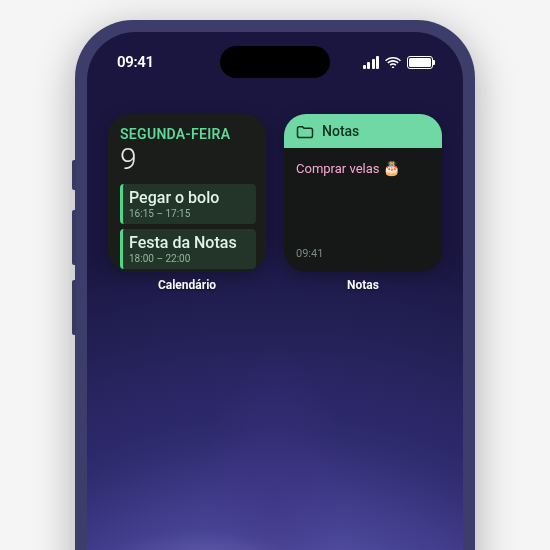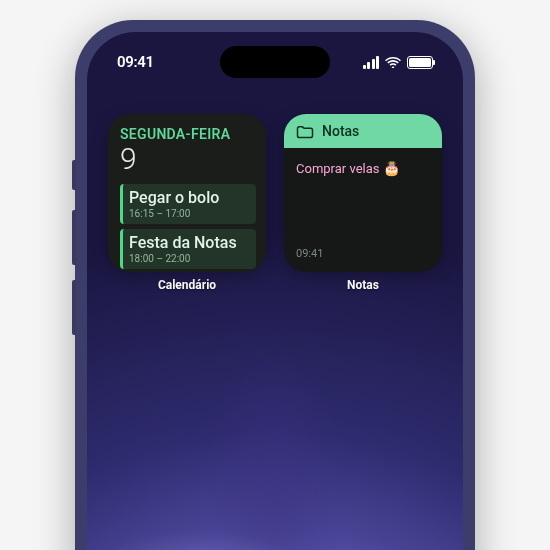--- a/index.html
+++ b/index.html
@@ -157,21 +157,21 @@
     </div>
 
     <div class="widgets">
 
       <div class="widget-wrap">
         <div class="widget calendar-widget">
           <div class="cal-day">SEGUNDA-FEIRA</div>
           <div class="cal-date">9</div>
           <div class="cal-event">
             <div class="cal-event-title">Pegar o bolo</div>
-            <div class="cal-event-time">16:15 – 17:00</div>
+            <div class="cal-event-time">16:15 – 17:15</div>
           </div>
           <div class="cal-event">
             <div class="cal-event-title">Festa da Notas</div>
             <div class="cal-event-time">18:00 – 22:00</div>
           </div>
         </div>
         <div class="widget-label">Calendário</div>
       </div>
 
       <div class="widget-wrap">

